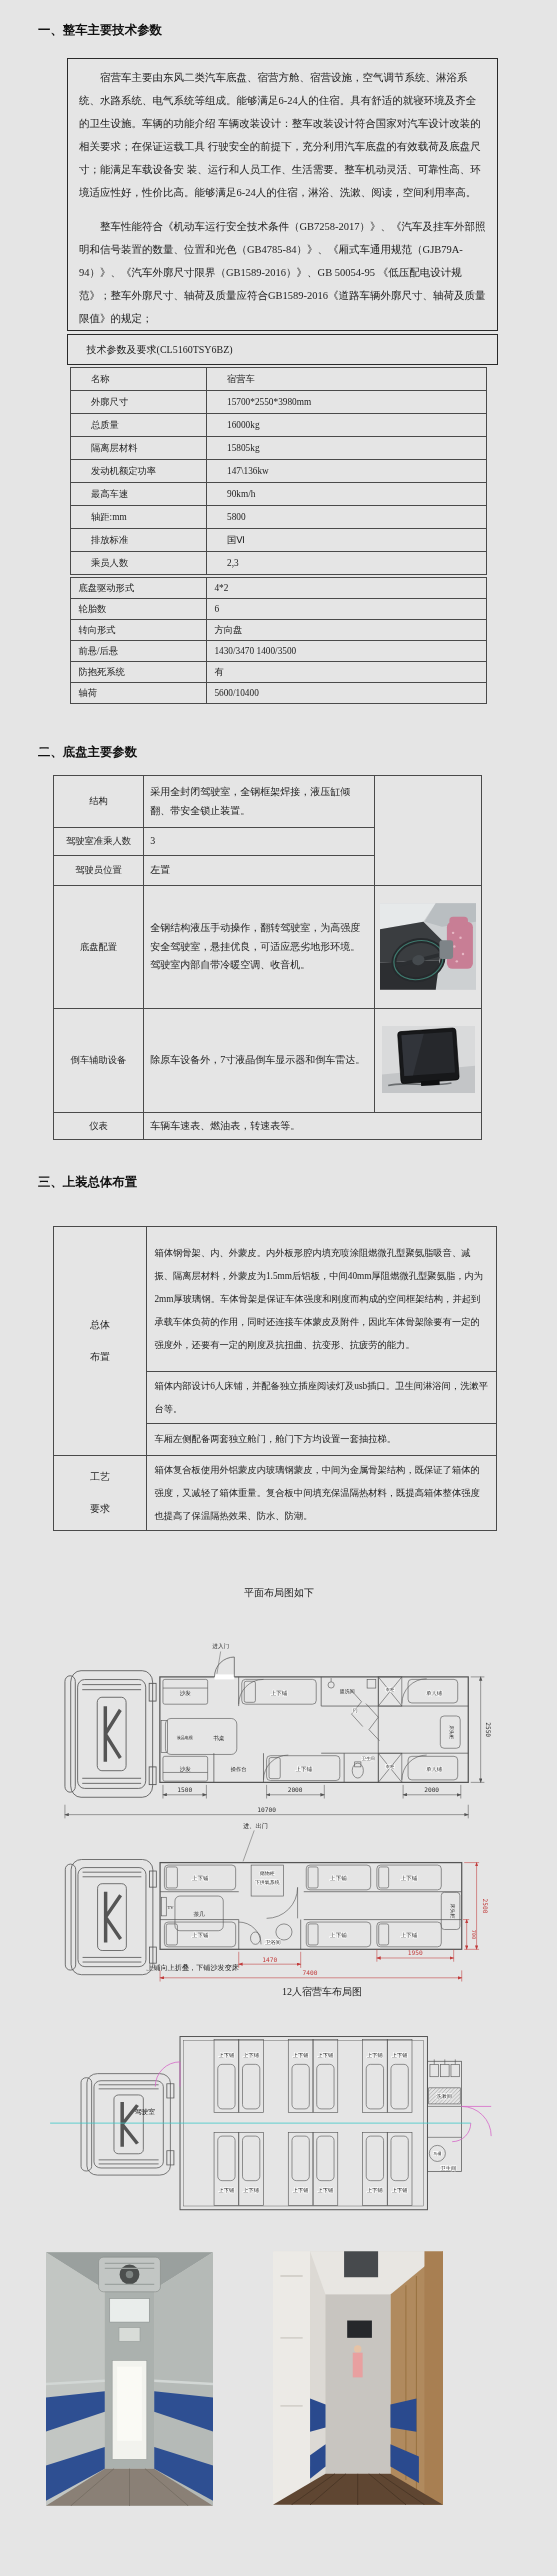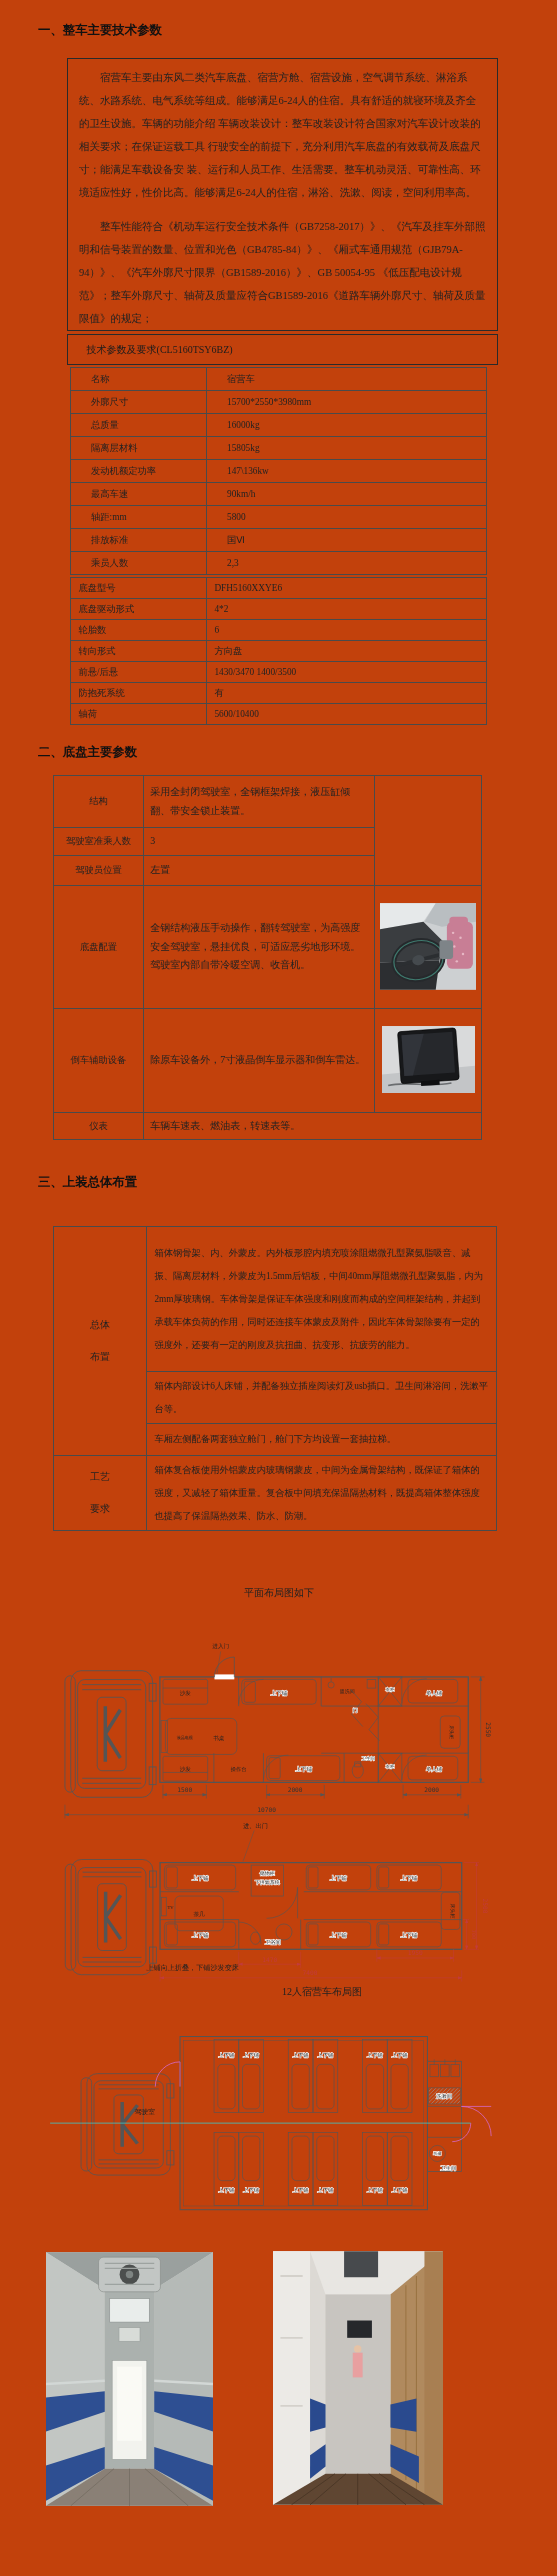--- a/index.html
+++ b/index.html
@@ -1,16 +1,16 @@
 <!DOCTYPE html>
 <html style="font-size:10px"><head>
 <meta charset="utf-8">
 <style>
   html,body{margin:0;padding:0;background:#ffffff;}
-  #page{position:relative;width:558px;height:2576px;background:#c2410c;
+  #page{position:relative;width:558px;height:2576px;background:#e5e5e5;
         font-family:"Liberation Serif",serif;color:#1c1c1c;overflow:hidden;}
   .abs{position:absolute;}
   .h1{font-family:"Liberation Sans",sans-serif;font-weight:bold;font-size:12.4px;color:#111;}
   
   #introBox{left:67px;top:58px;width:431px;height:273px;border:0.6px solid #2a2a2a;box-sizing:border-box;}
   #introBox p{margin:0;padding:0 11px;font-size:10.5px;line-height:23px;text-indent:2em;color:#222;}
   #introBox p.first{margin-top:7.4px;}
   #introBox p.second{margin-top:11px;}
   
   #paramsTitle{left:67px;top:334px;width:431px;height:31px;border:0.6px solid #2a2a2a;box-sizing:border-box;
@@ -100,24 +100,20 @@
         </tr>
   </tbody>
     </table>
 
   <table class="abs spec" id="ctable">
     <colgroup>
         <col style="width:136px">
         <col style="width:280px">
       </colgroup>
     <tbody>
-        <tr>
-          <td>底盘型号</td>
-          <td class="val">DFH5160XXYE6</td>
-        </tr>
     <tr>
           <td>底盘驱动形式</td>
           <td class="val">4*2</td>
         </tr>
     <tr>
           <td>轮胎数</td>
           <td class="val">6</td>
         </tr>
     <tr>
           <td>转向形式</td>

